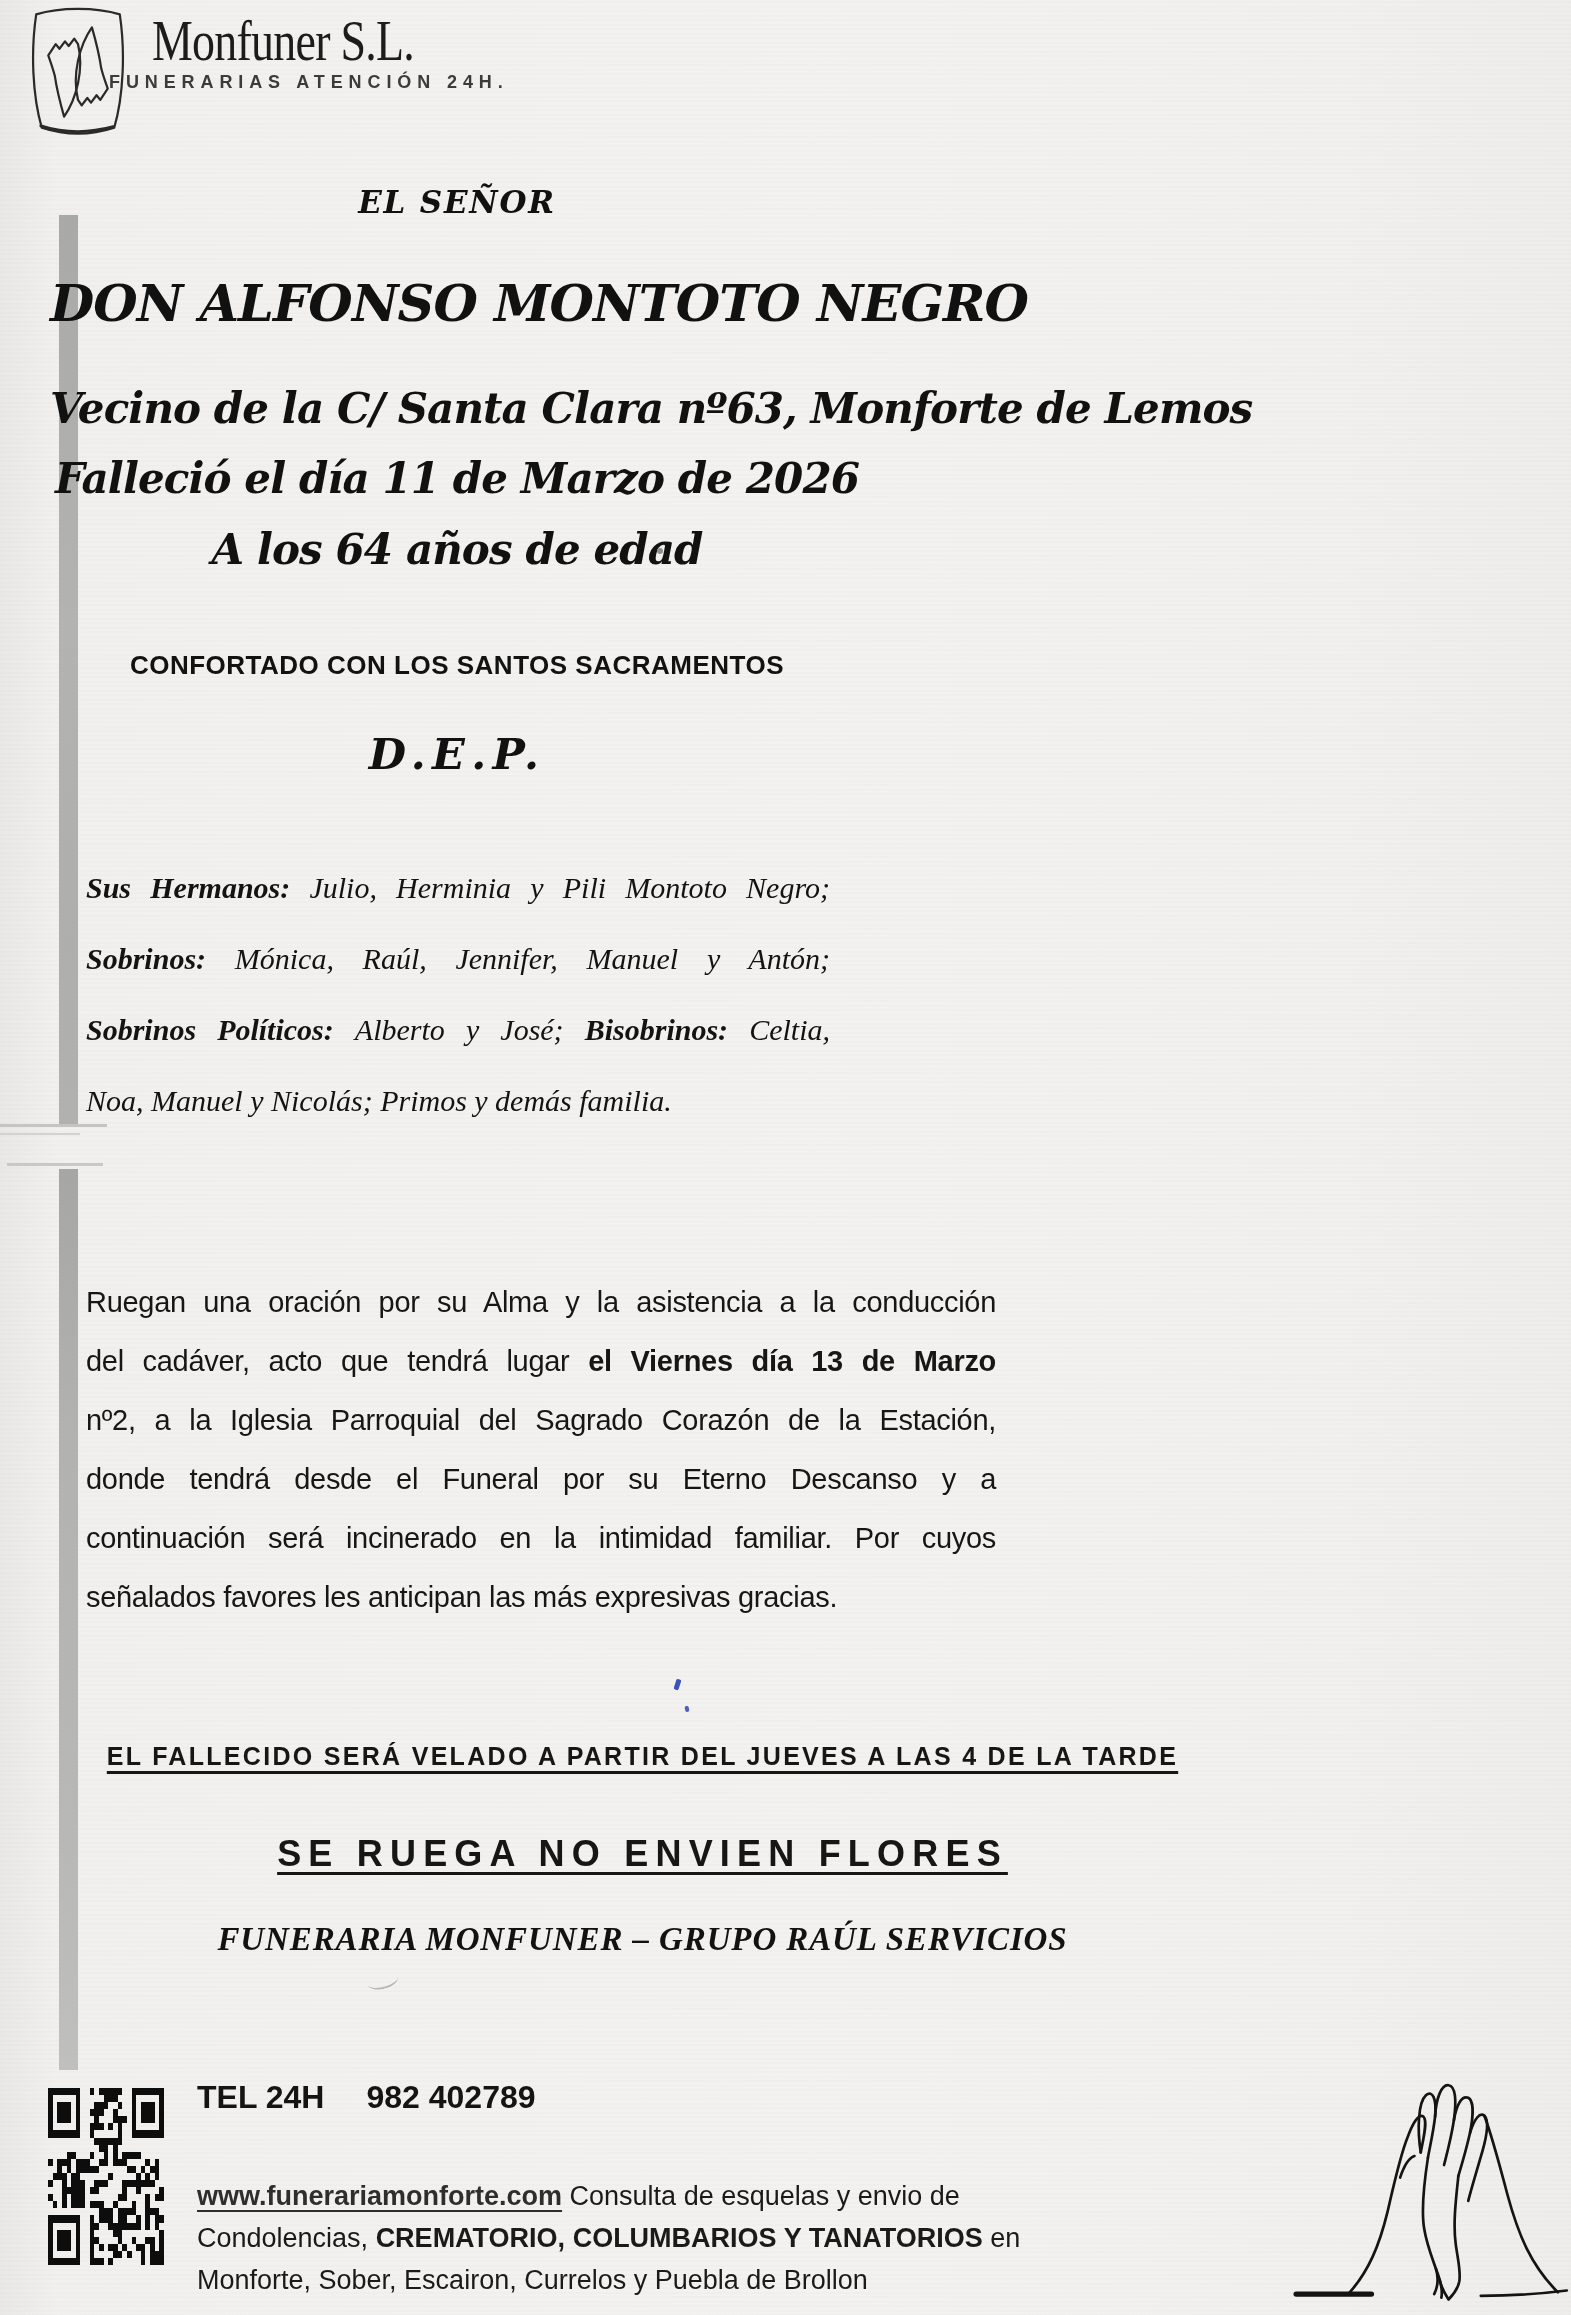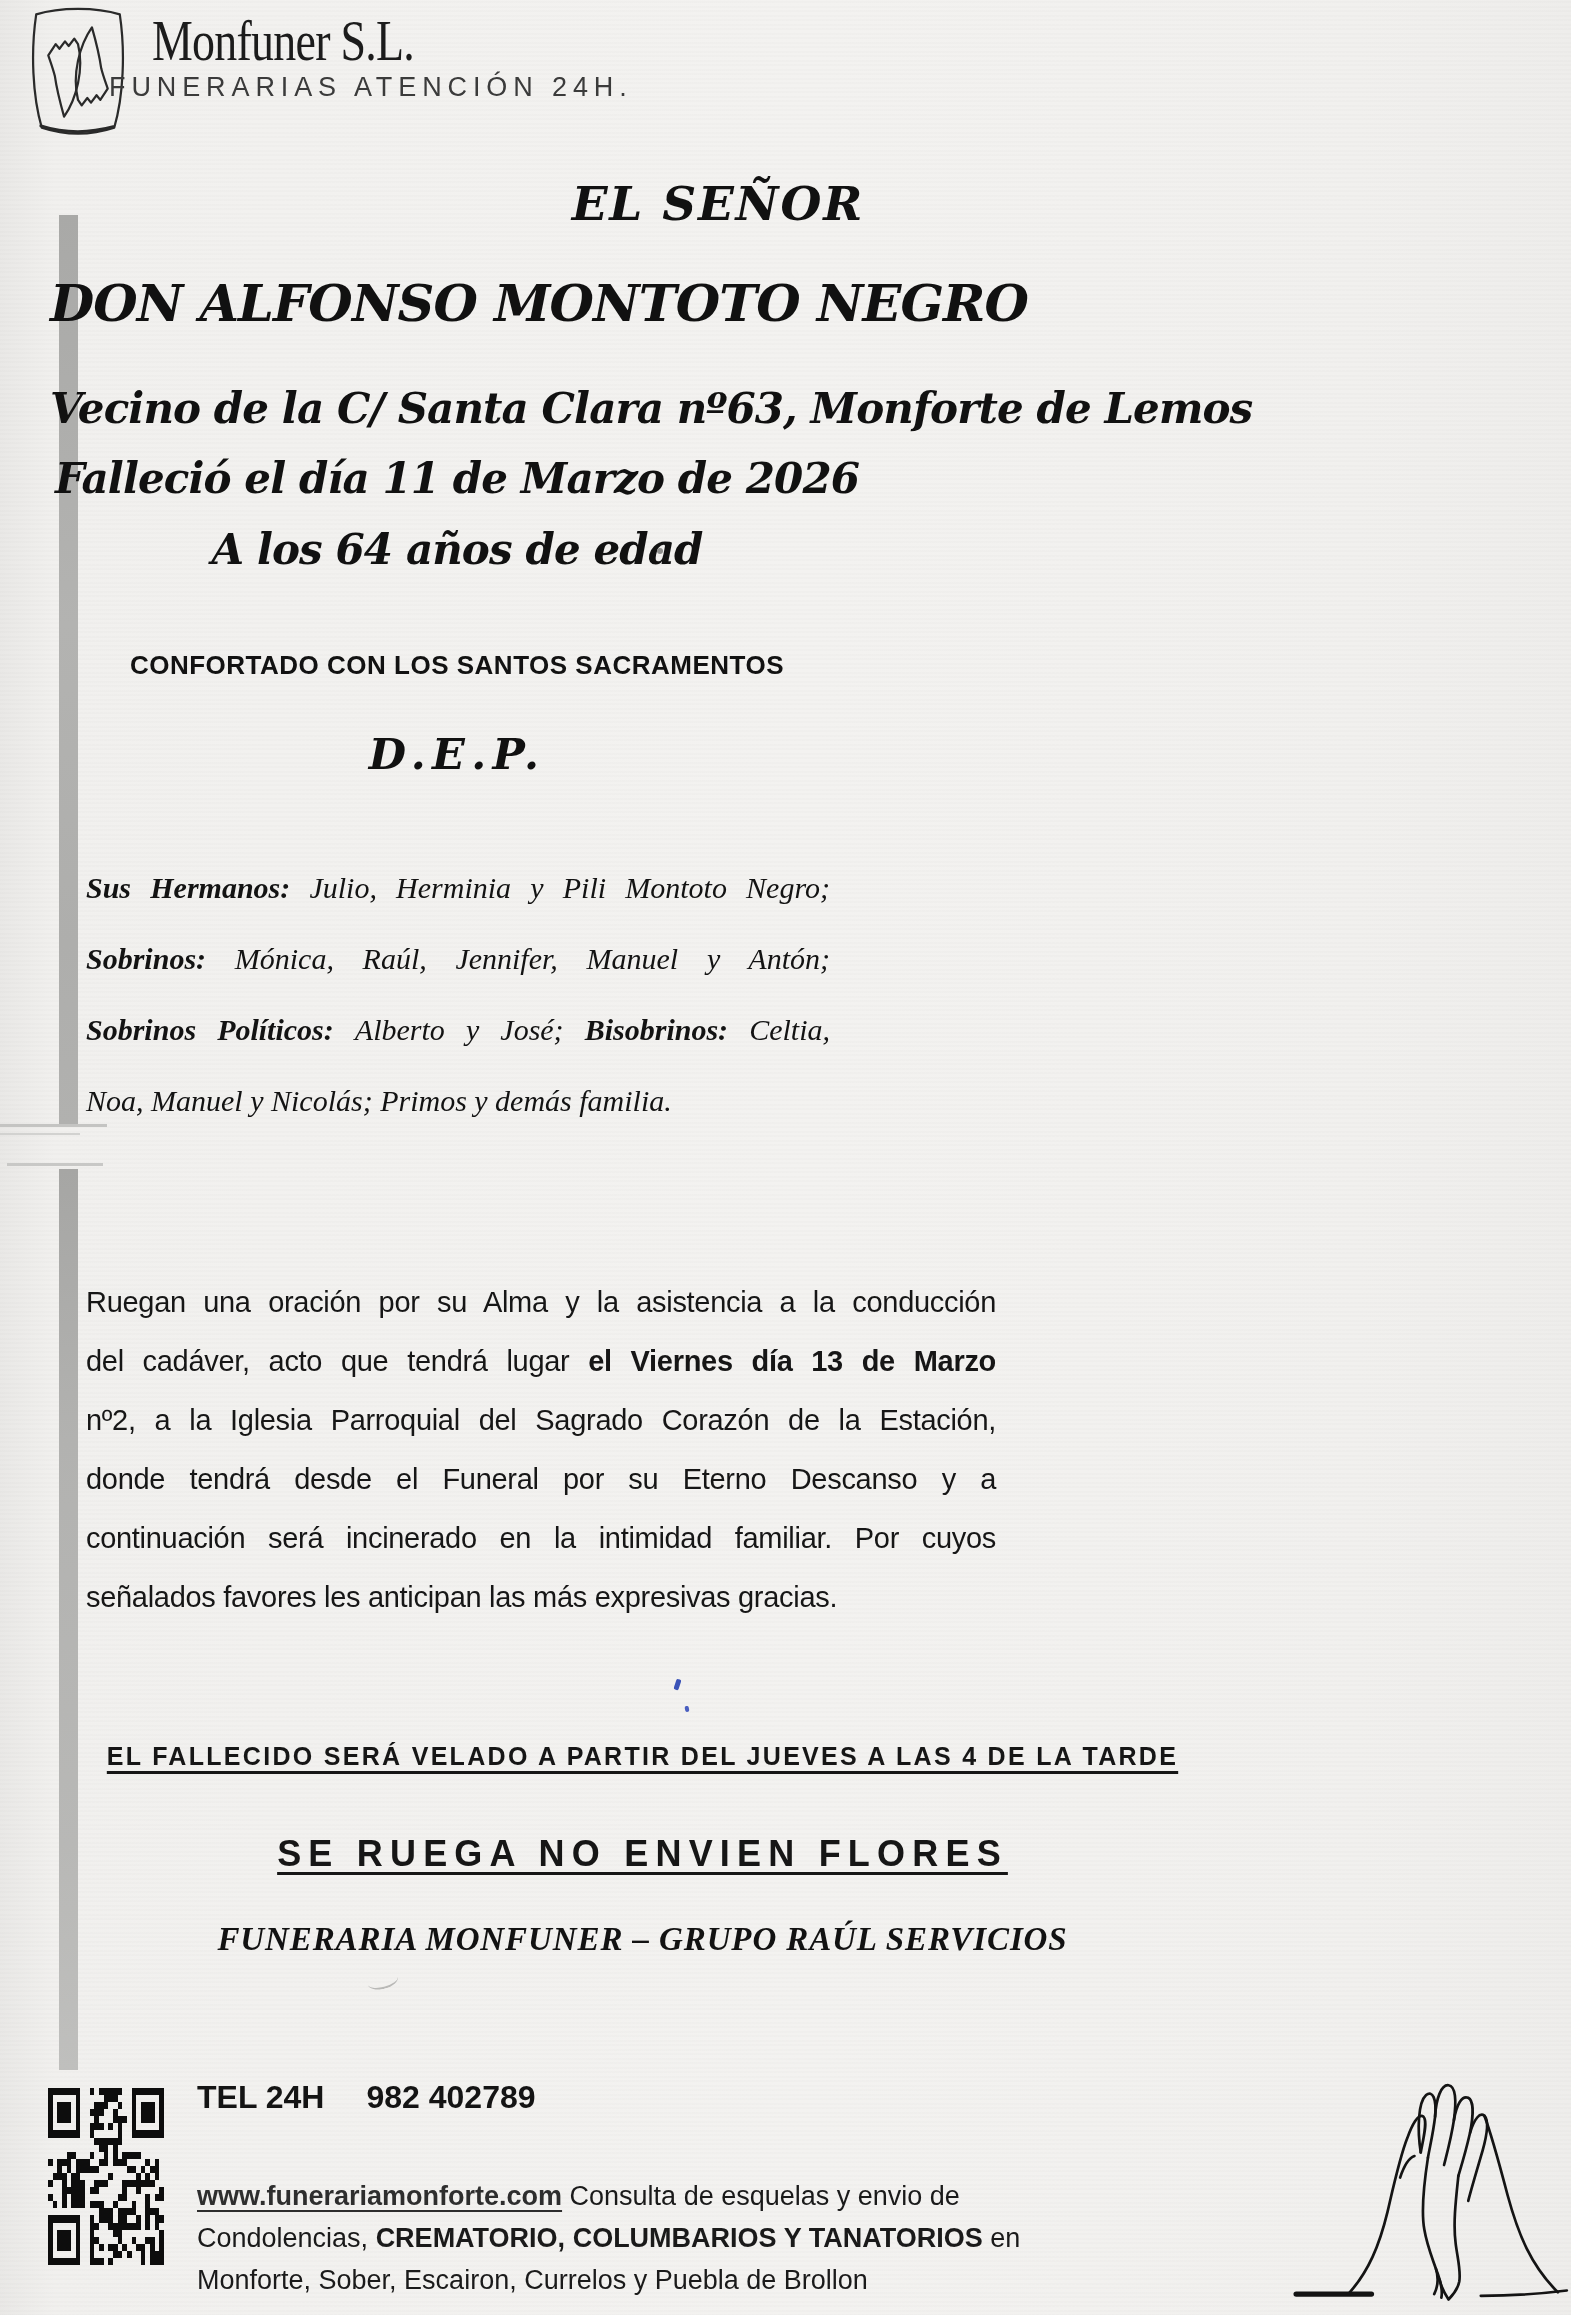--- a/index.html
+++ b/index.html
@@ -7,33 +7,33 @@
        background:linear-gradient(90deg,#e9e8e6 0px,#f1f0ee 54px,#f2f1ef 271px,#f3f2f0 814px,#f1f0ee 1357px,#eeedeb 1571px);
        font-family:"Liberation Sans",sans-serif;color:#161616;}
   .abs{position:absolute;}
   
   .texture{left:0;top:0;width:1571px;height:2316px;pointer-events:none;
        background:repeating-linear-gradient(0deg, rgba(0,0,0,0.012) 0 1.8px, rgba(255,255,255,0.012) 1.8px 4.5px);}
   
   .logo-icon{left:11px;top:7.2px;width:134px;height:130px;}
   .company{left:152px;top:9px;font-family:"Liberation Serif",serif;font-size:56px;color:#1c1c1c;
        transform:scaleX(.82);transform-origin:left top;letter-spacing:-0.9px;white-space:nowrap;}
-  .tagline{left:109px;top:72px;font-size:27px;letter-spacing:5.9px;color:#3b3b3b;white-space:nowrap;}
+  .tagline{left:109px;top:72px;font-size:18px;letter-spacing:5.9px;color:#3b3b3b;white-space:nowrap;font-weight:bold;}
   
   .vbar1{left:59px;top:215px;width:19px;height:911px;
        background:linear-gradient(180deg,#a9a9a7,#b3b3b1 45%,#aeaeac 80%,#b1b1af);}
   .vbar2{left:59px;top:1169px;width:19px;height:901px;
        background:linear-gradient(180deg,#a6a6a4,#b2b2b0 30%,#b8b8b6 75%,#bfbfbd);}
   .streak1{left:0;top:1124px;width:107px;height:2.7px;background:#c4c4c2;}
   .streak2{left:0;top:1133px;width:80px;height:1.8px;background:#d2d2d0;}
   .streak3{left:7.2px;top:1163px;width:96px;height:2.7px;background:#c8c8c6;}
   
   .titles{left:50px;top:0;width:814px;text-align:center;}
   .script{font-family:"DejaVu Serif","Liberation Serif",serif;font-style:italic;font-weight:bold;color:#111;}
-  .t-senor{top:176px;font-size:47px;letter-spacing:1.8px;text-align:right;}
+  .t-senor{top:184px;font-size:31px;letter-spacing:1.8px;}
   .t-name{top:273px;font-size:51px;letter-spacing:-0.9px;white-space:nowrap;}
   .t-sub{font-size:42px;letter-spacing:-0.9px;white-space:nowrap;}
   .t-res{top:384px;} .t-death{top:454px;} .t-age{top:525px;}
   .t-sacr{top:650px;font-size:26px;font-weight:bold;letter-spacing:0.5px;font-family:"Liberation Sans",sans-serif;font-style:normal;color:#121212;}
   .t-dep{top:729px;font-size:43px;letter-spacing:6.3px;}
   .titles>div{position:absolute;width:100%;}
   
   .fam{left:86px;top:858px;width:744px;font-family:"Liberation Serif",serif;font-style:italic;
        font-size:30px;color:#131313;}
   .fam .tline{height:71px;line-height:60px;}

